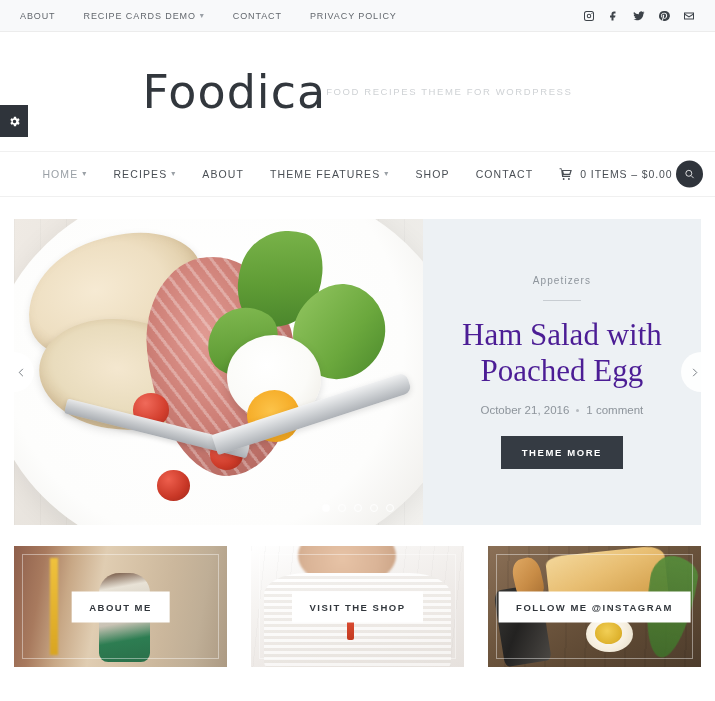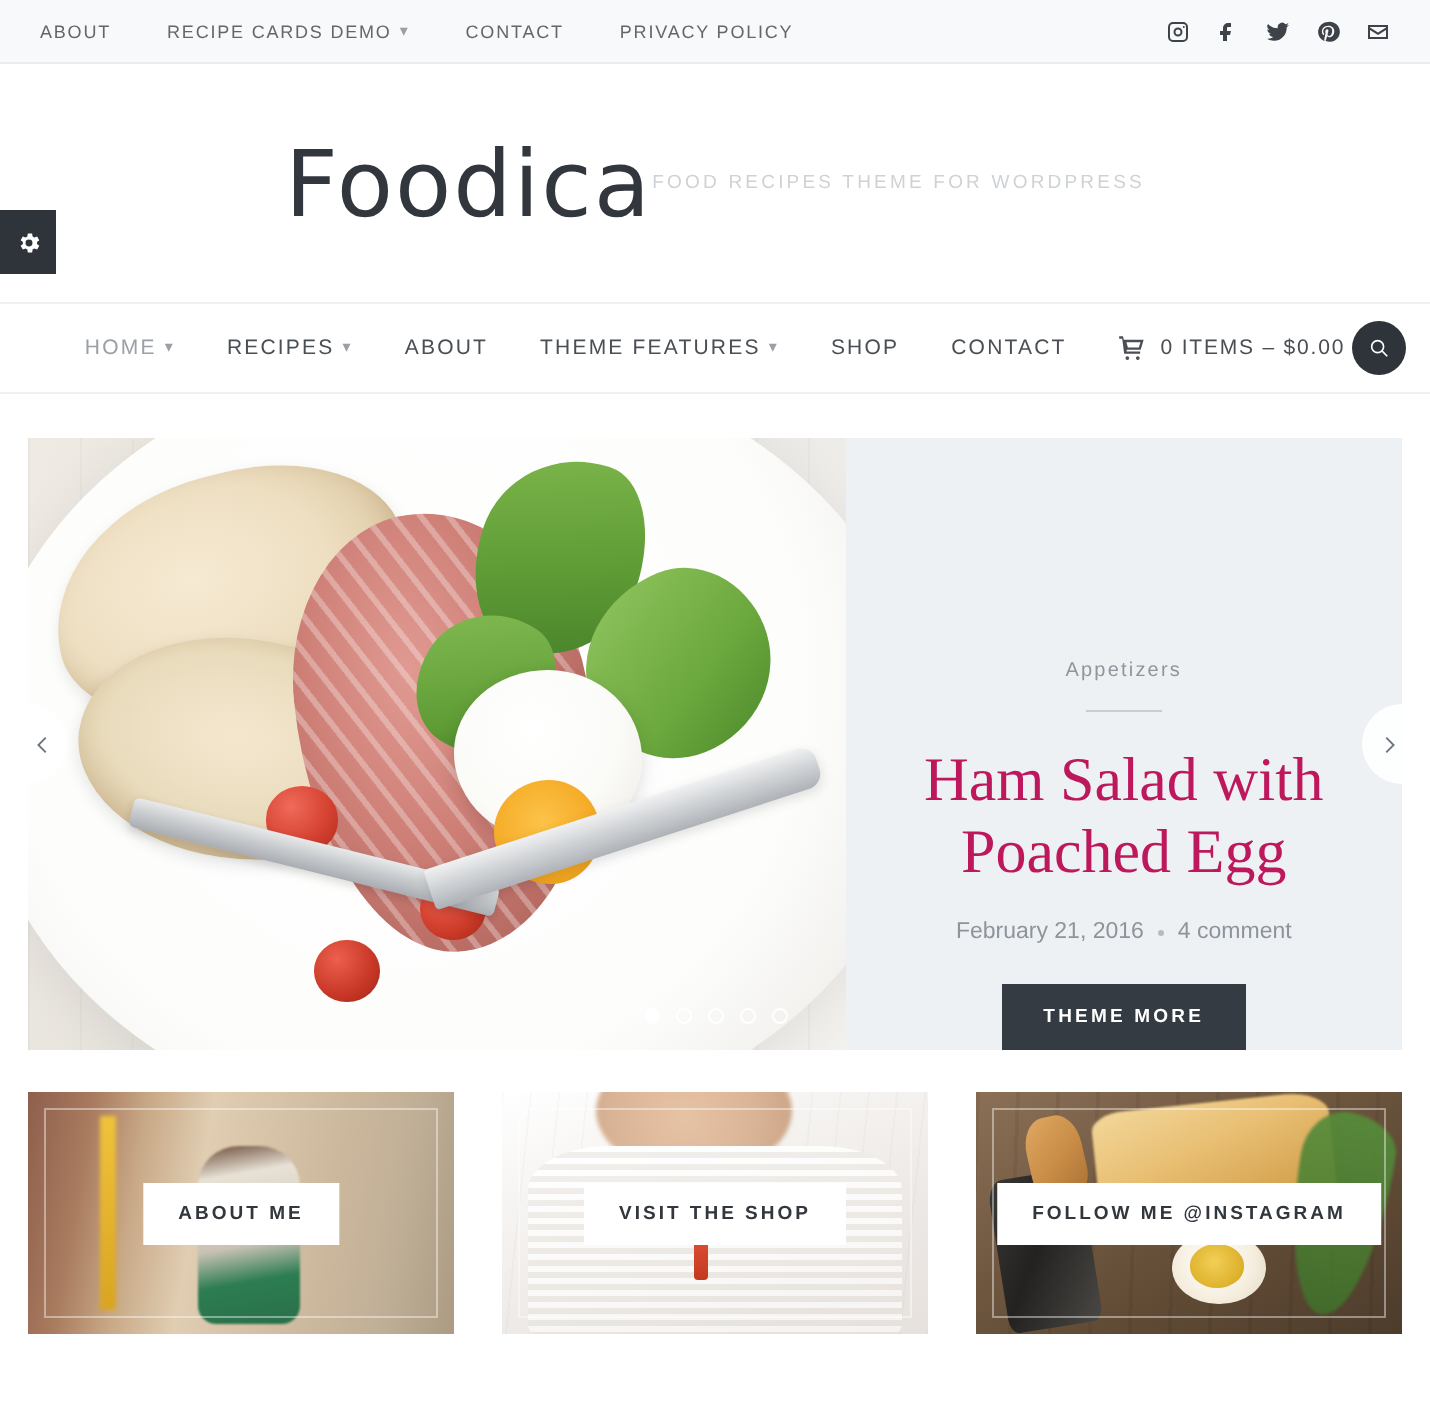--- a/index.html
+++ b/index.html
@@ -268,39 +268,39 @@
     background: linear-gradient(180deg, #f0f1f2 0%, #d0d3d6 48%, #aeb2b7 100%);
     transform: rotate(-18deg);
     box-shadow: 0 2px 6px rgba(0,0,0,0.12);
   }
 
   .hero-text {
     flex: 1;
     display: flex;
     flex-direction: column;
     align-items: center;
-    justify-content: flex-end;
+    justify-content: center;
     padding: 0 22px;
     text-align: center;
   }
   .hero-cat {
     font-size: 10px;
     letter-spacing: 1.1px;
     color: #8e959c;
   }
   .hero-divider {
     width: 38px; height: 1px;
     background: #c8cdd2;
     margin: 14px 0 16px 0;
   }
   .hero-title {
     font-family: "Liberation Serif", serif;
     font-size: 31px;
     line-height: 1.16;
-    color: #be185d;
+    color: #4c1d95;
     font-weight: 400;
   }
   .hero-meta {
     margin-top: 16px;
     font-size: 11.5px;
     color: #8d949b;
     display: flex;
     align-items: center;
     gap: 7px;
   }
@@ -612,23 +612,23 @@
       <div class="fork"></div>
       <div class="knife"></div>
     </div>
   </div>
 
   <div class="hero-text">
     <div class="hero-cat">Appetizers</div>
     <div class="hero-divider"></div>
     <h1 class="hero-title">Ham Salad with Poached Egg</h1>
     <div class="hero-meta">
-      <span>February 21, 2016</span>
+      <span>October 21, 2016</span>
       <span class="meta-dot"></span>
-      <span>4 comment</span>
+      <span>1 comment</span>
     </div>
     <button class="readmore">THEME MORE</button>
   </div>
 
   <div class="hero-arrow prev">
     <svg viewBox="0 0 24 24">
         <polyline points="15,4 7,12 15,20"></polyline>
       </svg>
   </div>
   <div class="hero-arrow next">

